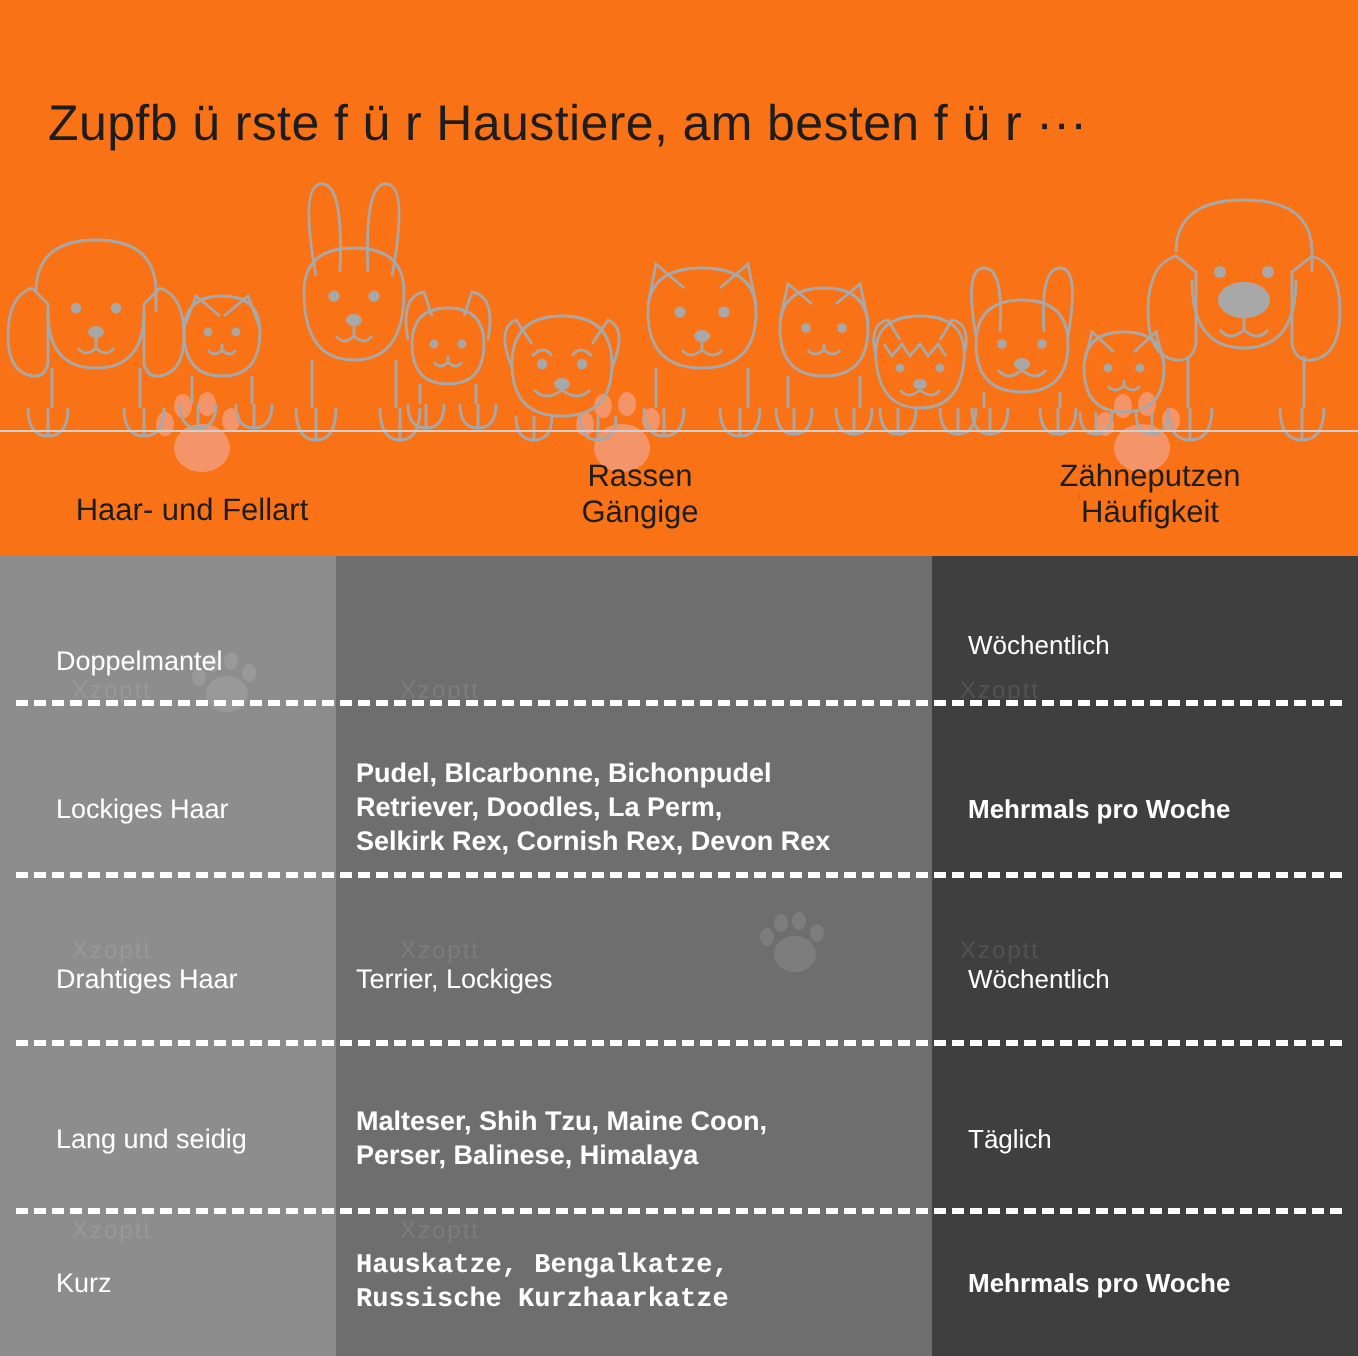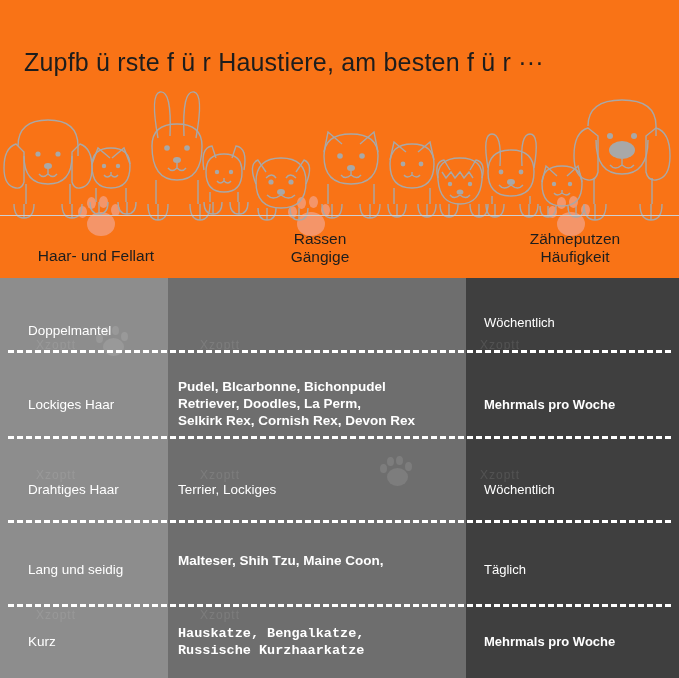--- a/index.html
+++ b/index.html
@@ -373,20 +373,21 @@
 
     <div class="cell a" style="top:203px;">Drahtiges Haar</div>
     <div class="cell b" style="top:203px;">
       <div>Terrier, Lockiges</div>
     </div>
     <div class="cell c" style="top:203px;">Wöchentlich</div>
 
     <div class="cell a" style="top:283px;">Lang und seidig</div>
     <div class="cell b bold" style="top:274px;">
       <div>Malteser, Shih Tzu, Maine Coon,</div>
+      <div>Perser, Balinese, Himalaya</div>
     </div>
     <div class="cell c" style="top:283px;">Täglich</div>
 
     <div class="cell a" style="top:355px;">Kurz</div>
     <div class="cell b bold" style="top:347px;font-family:Liberation Mono, monospace;">
       <div>Hauskatze, Bengalkatze,</div>
       <div>Russische Kurzhaarkatze</div>
     </div>
     <div class="cell c bold" style="top:355px;">Mehrmals pro Woche</div>
   </div>

